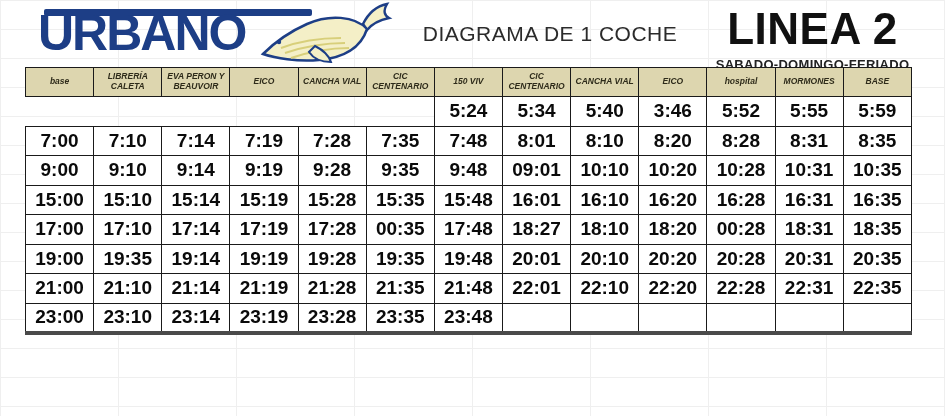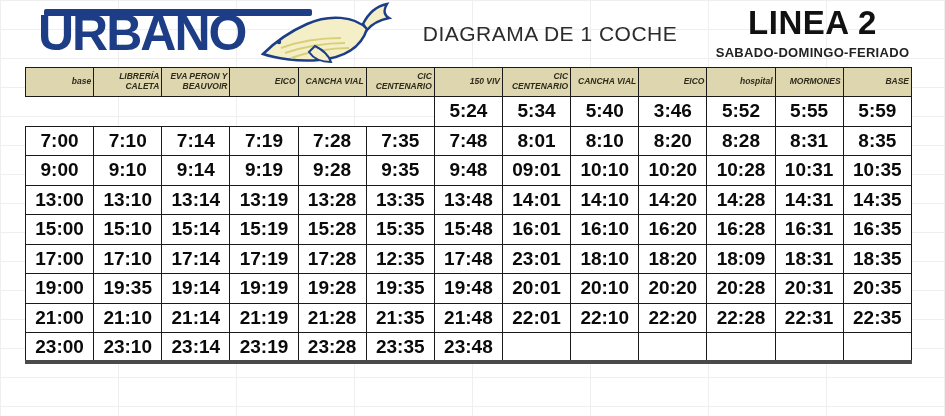--- a/index.html
+++ b/index.html
@@ -33,32 +33,32 @@
     color:#1d3e86; line-height:1;
     font-family:"Liberation Sans", sans-serif;
   }
   .whale { position:absolute; left:215px; top:0px; }
   .doc-title {
     position:absolute; left:390px; top:22px; width:320px;
     text-align:center;
     font-size:21px; color:#2b2b2b; letter-spacing:0.5px;
   }
   .line-block { position:absolute; left:705px; top:4px; width:215px; text-align:center; }
-  .line-title { font-size:33px; font-weight:800; color:#111; letter-spacing:0.5px; }
+  .line-title { font-size:44px; font-weight:800; color:#111; letter-spacing:0.5px; }
   .line-subtitle { margin-top:3px; font-size:13px; font-weight:700; color:#222; letter-spacing:0.3px; }
   
   table.timetable {
     position:absolute; left:25px; top:67px;
     width:887px; border-collapse:collapse; table-layout:fixed;
   }
   table.timetable th {
     background:#ddd6af;
     border:1.5px solid #1a1a1a;
     font-size:8.5px; font-weight:700; font-style:italic;
-    color:#2e2b1a; text-align:right;
+    color:#2e2b1a; text-align:center;
     height:29px; padding:1px 2px; line-height:1.15;
   }
   table.timetable td {
     border:1.5px solid #1a1a1a;
     font-size:19px; font-weight:700; color:#0a0a0a;
     text-align:center; vertical-align:middle;
     height:29.5px; padding:0;
     background:#fff;
   }
   table.timetable tr:last-child td { border-bottom:4px solid #4a4a4a; }
@@ -160,61 +160,46 @@
           <td>9:35</td>
           <td>9:48</td>
           <td>09:01</td>
           <td>10:10</td>
           <td>10:20</td>
           <td>10:28</td>
           <td>10:31</td>
           <td>10:35</td>
         </tr>
         <tr>
-          <td>13:00</td>
-          <td>13:10</td>
-          <td>13:14</td>
-          <td>13:19</td>
-          <td>13:28</td>
-          <td>13:35</td>
-          <td>13:48</td>
-          <td>14:01</td>
-          <td>14:10</td>
-          <td>14:20</td>
-          <td>14:28</td>
-          <td>14:31</td>
-          <td>14:35</td>
-        </tr>
-        <tr>
           <td>15:00</td>
           <td>15:10</td>
           <td>15:14</td>
           <td>15:19</td>
           <td>15:28</td>
           <td>15:35</td>
           <td>15:48</td>
           <td>16:01</td>
           <td>16:10</td>
           <td>16:20</td>
           <td>16:28</td>
           <td>16:31</td>
           <td>16:35</td>
         </tr>
         <tr>
           <td>17:00</td>
           <td>17:10</td>
           <td>17:14</td>
           <td>17:19</td>
           <td>17:28</td>
-          <td>12:35</td>
+          <td>00:35</td>
           <td>17:48</td>
-          <td>23:01</td>
+          <td>18:27</td>
           <td>18:10</td>
           <td>18:20</td>
-          <td>18:09</td>
+          <td>00:28</td>
           <td>18:31</td>
           <td>18:35</td>
         </tr>
         <tr>
           <td>19:00</td>
           <td>19:35</td>
           <td>19:14</td>
           <td>19:19</td>
           <td>19:28</td>
           <td>19:35</td>

